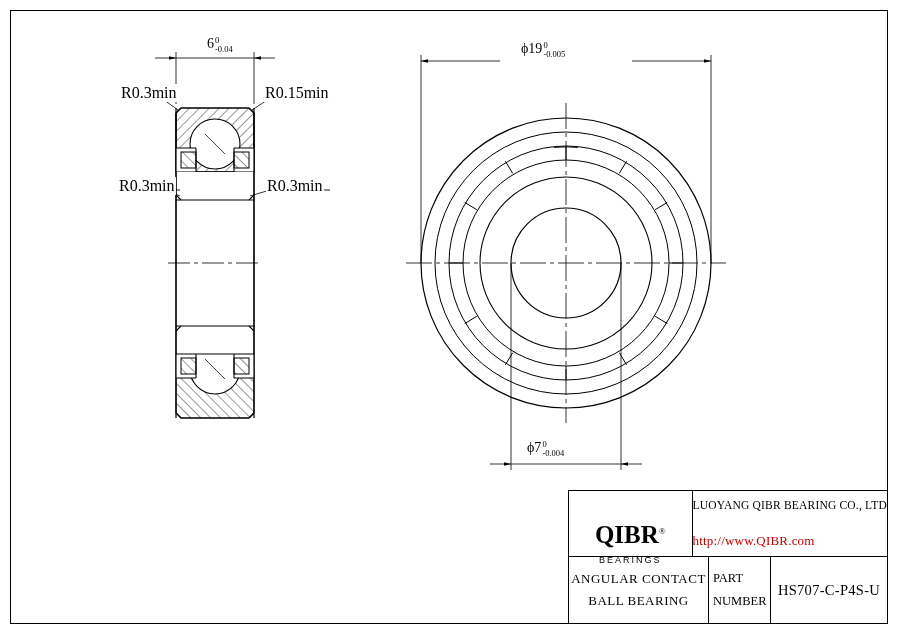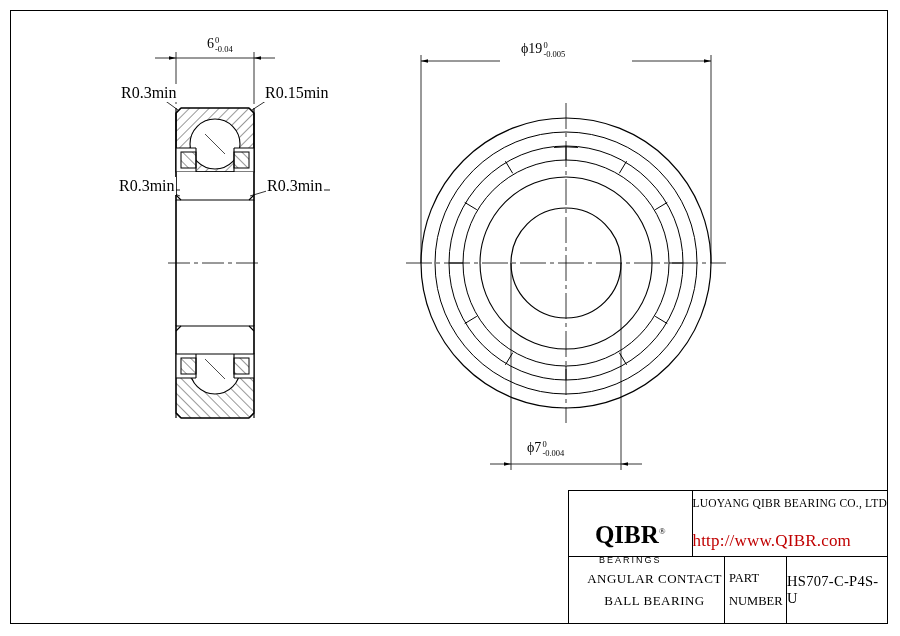--- a/index.html
+++ b/index.html
@@ -95,21 +95,21 @@
     gap: 22px;
   }
   .company-name {
     font-family: "Liberation Serif", serif;
     font-size: 11.5px;
     letter-spacing: 0.2px;
     white-space: nowrap;
   }
   .company-url {
     font-family: "Liberation Serif", serif;
-    font-size: 17px;
+    font-size: 13px;
     color: #c00000;
     letter-spacing: 0.2px;
   }
   .tb-bottom {
     position: absolute;
     left: 0;
     top: 66px;
     width: 100%;
     height: 66px;
     display: flex;
@@ -118,21 +118,20 @@
     width: 140px;
     border-right: 1px solid #000;
     box-sizing: border-box;
     display: flex;
     flex-direction: column;
     align-items: center;
     justify-content: center;
     gap: 6px;
     font-size: 13px;
     letter-spacing: 0.5px;
-    margin-left: 16px;
   }
   .tb-partlabel {
     width: 62px;
     border-right: 1px solid #000;
     box-sizing: border-box;
     display: flex;
     flex-direction: column;
     justify-content: center;
     padding-left: 4px;
     font-size: 12.5px;

